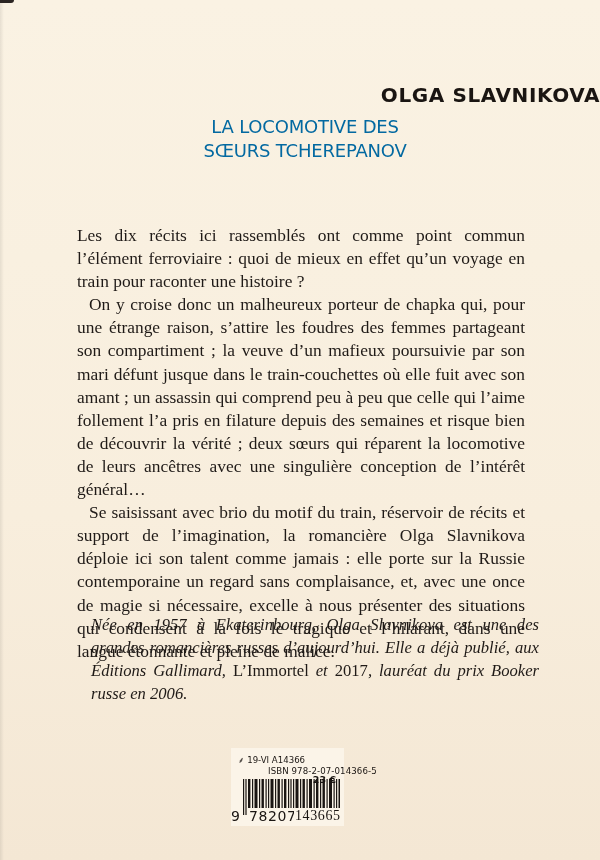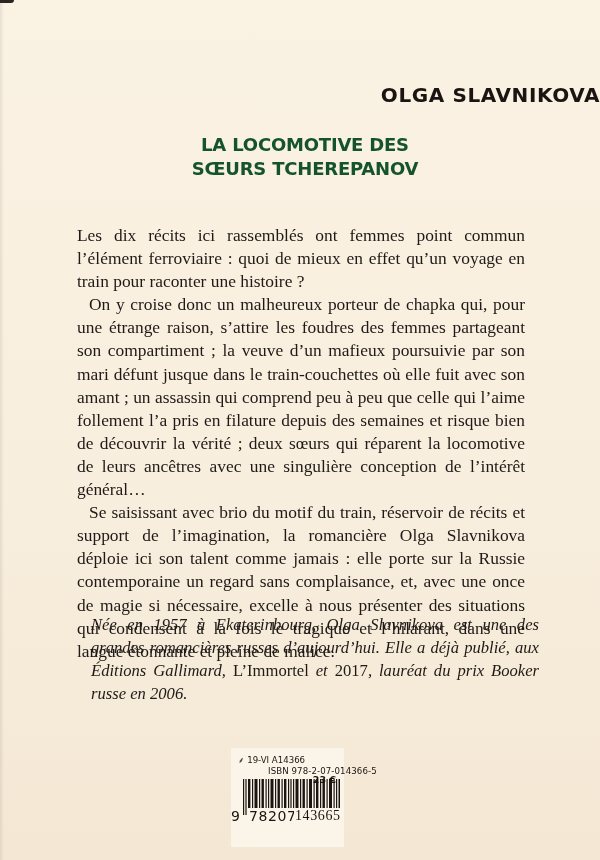--- a/index.html
+++ b/index.html
@@ -41,25 +41,25 @@
       font-weight: bold;
       font-size: 20px;
       letter-spacing: 0.6px;
       color: #1a1512;
       line-height: 26px;
       margin: 0;
       text-align: right;
     }
     .title {
       font-family: "DejaVu Sans", "Liberation Sans", sans-serif;
-      font-weight: bold;
+      font-weight: normal;
       font-size: 18px;
-      color: #14532d;
+      color: #0369a1;
       line-height: 24px;
-      margin-top: 25px;
+      margin-top: 7px;
       letter-spacing: -0.2px;
     }
     .title div { margin: 0; }
     .summary {
       position: absolute;
       left: 77px;
       width: 448px;
       top: 224px;
       font-family: "Liberation Serif", "DejaVu Serif", serif;
       font-size: 17.4px;
@@ -84,21 +84,21 @@
       line-height: 23px;
       text-align: justify;
       color: #1f1a17;
     }
     .bio .upright { font-style: normal; }
     .barcode-box {
       position: absolute;
       left: 231px;
       top: 748px;
       width: 113px;
-      height: 99px;
+      height: 78px;
       background: #fbf4e8;
       font-family: "DejaVu Sans", "Liberation Sans", sans-serif;
       color: #1a1512;
     }
     .code-line {
       position: absolute;
       left: 7px;
       top: 6px;
       font-size: 8.6px;
       white-space: nowrap;
@@ -163,21 +163,21 @@
 
 <div class="header">
   <div class="author">OLGA SLAVNIKOVA</div>
   <div class="title">
     <div>LA LOCOMOTIVE DES</div>
     <div>SŒURS TCHEREPANOV</div>
   </div>
 </div>
 
 <div class="summary">
-  <p>Les dix récits ici rassemblés ont femmes point commun l’élément ferroviaire : quoi de mieux en effet qu’un voyage en train pour raconter une histoire ?</p>
+  <p>Les dix récits ici rassemblés ont comme point commun l’élément ferroviaire : quoi de mieux en effet qu’un voyage en train pour raconter une histoire ?</p>
   <p class="indent">On y croise donc un malheureux porteur de chapka qui, pour une étrange raison, s’attire les foudres des femmes partageant son compartiment ; la veuve d’un mafieux poursuivie par son mari défunt jusque dans le train-couchettes où elle fuit avec son amant ; un assassin qui comprend peu à peu que celle qui l’aime follement l’a pris en filature depuis des semaines et risque bien de découvrir la vérité ; deux sœurs qui réparent la locomotive de leurs ancêtres avec une singulière conception de l’intérêt général…</p>
   <p class="indent">Se saisissant avec brio du motif du train, réservoir de récits et support de l’imagination, la romancière Olga Slavnikova déploie ici son talent comme jamais : elle porte sur la Russie contemporaine un regard sans complaisance, et, avec une once de magie si nécessaire, excelle à nous présenter des situations qui condensent à la fois le tragique et l’hilarant, dans une langue étonnante et pleine de malice.</p>
 </div>
 
 <div class="bio"><span>Née en 1957 à Ekaterinbourg, Olga Slavnikova est une des grandes romancières russes d’aujourd’hui. Elle a déjà publié, aux Éditions Gallimard, </span><span class="upright">L’Immortel</span><span> et </span><span class="upright">2017</span><span>, lauréat du prix Booker russe en 2006.</span></div>
 
 <div class="barcode-box">
   <span class="code-line">⸙ 19-VI A14366</span>
   <span class="price">23 €</span>
   <span class="isbn-line">ISBN  978-2-07-014366-5</span>

